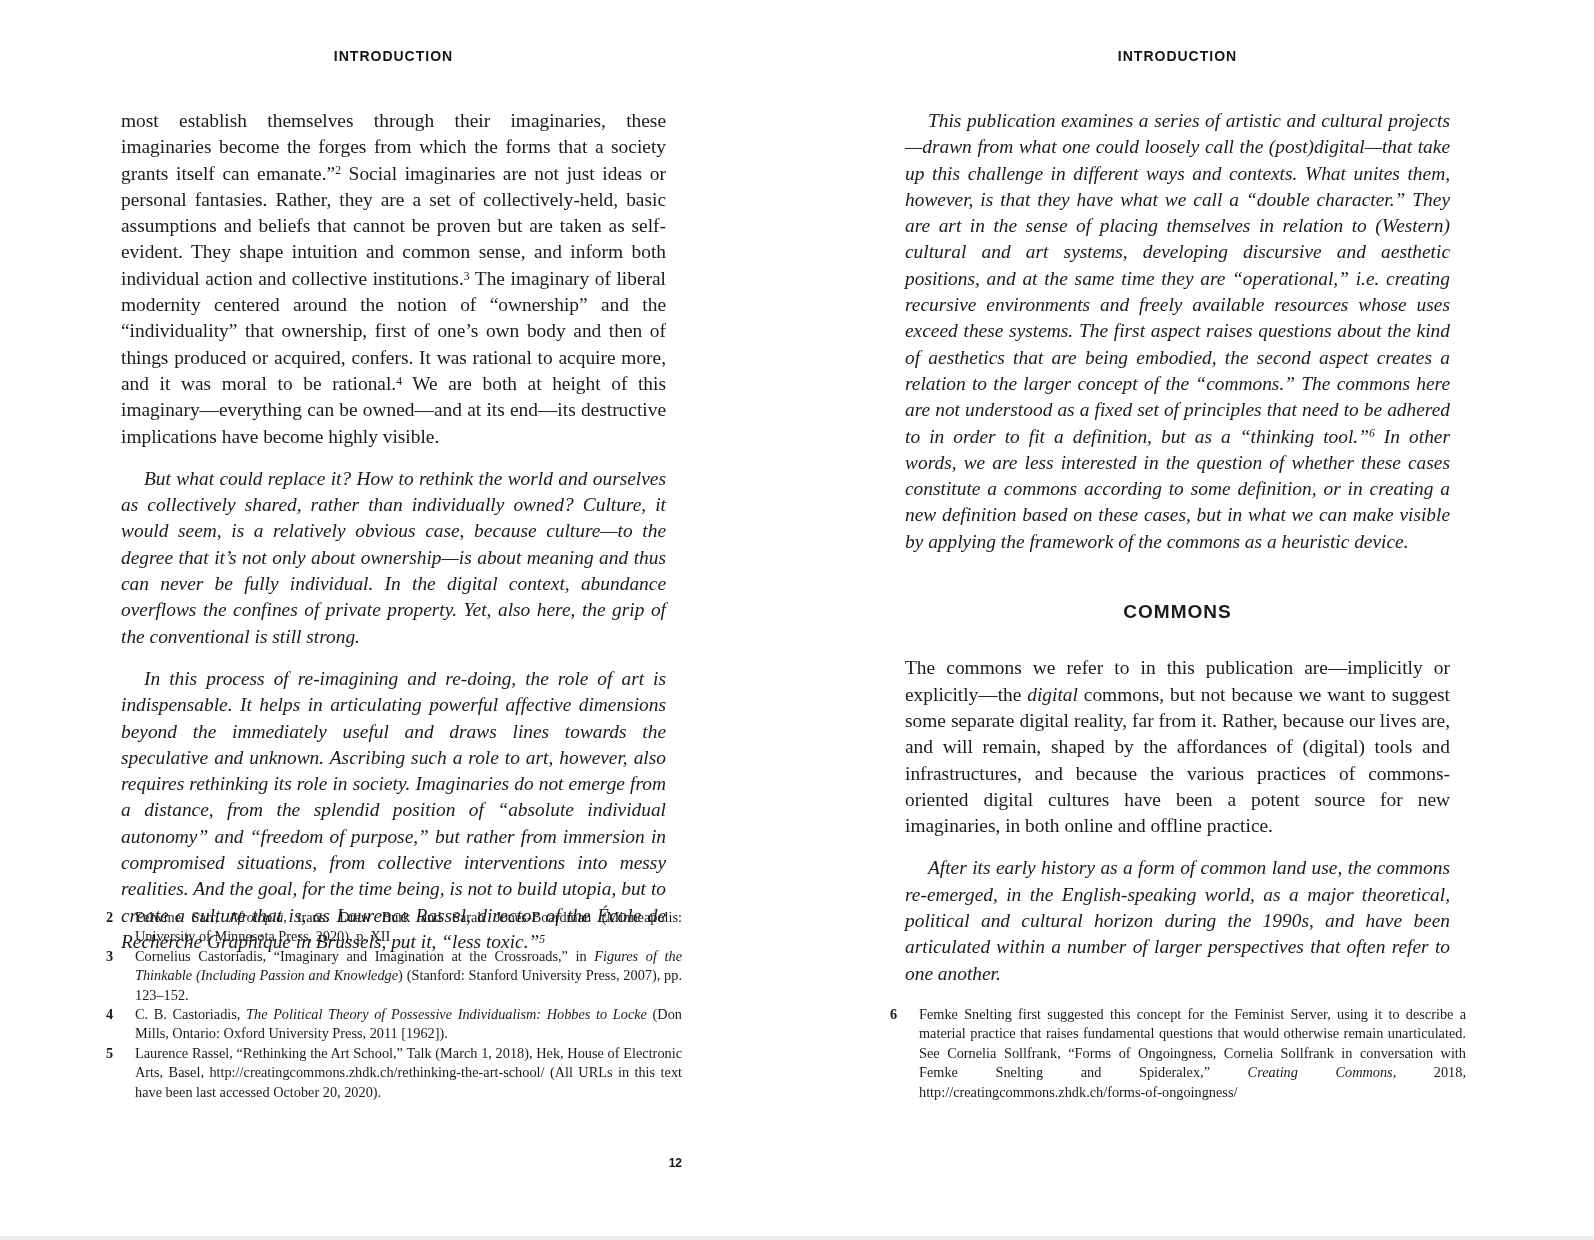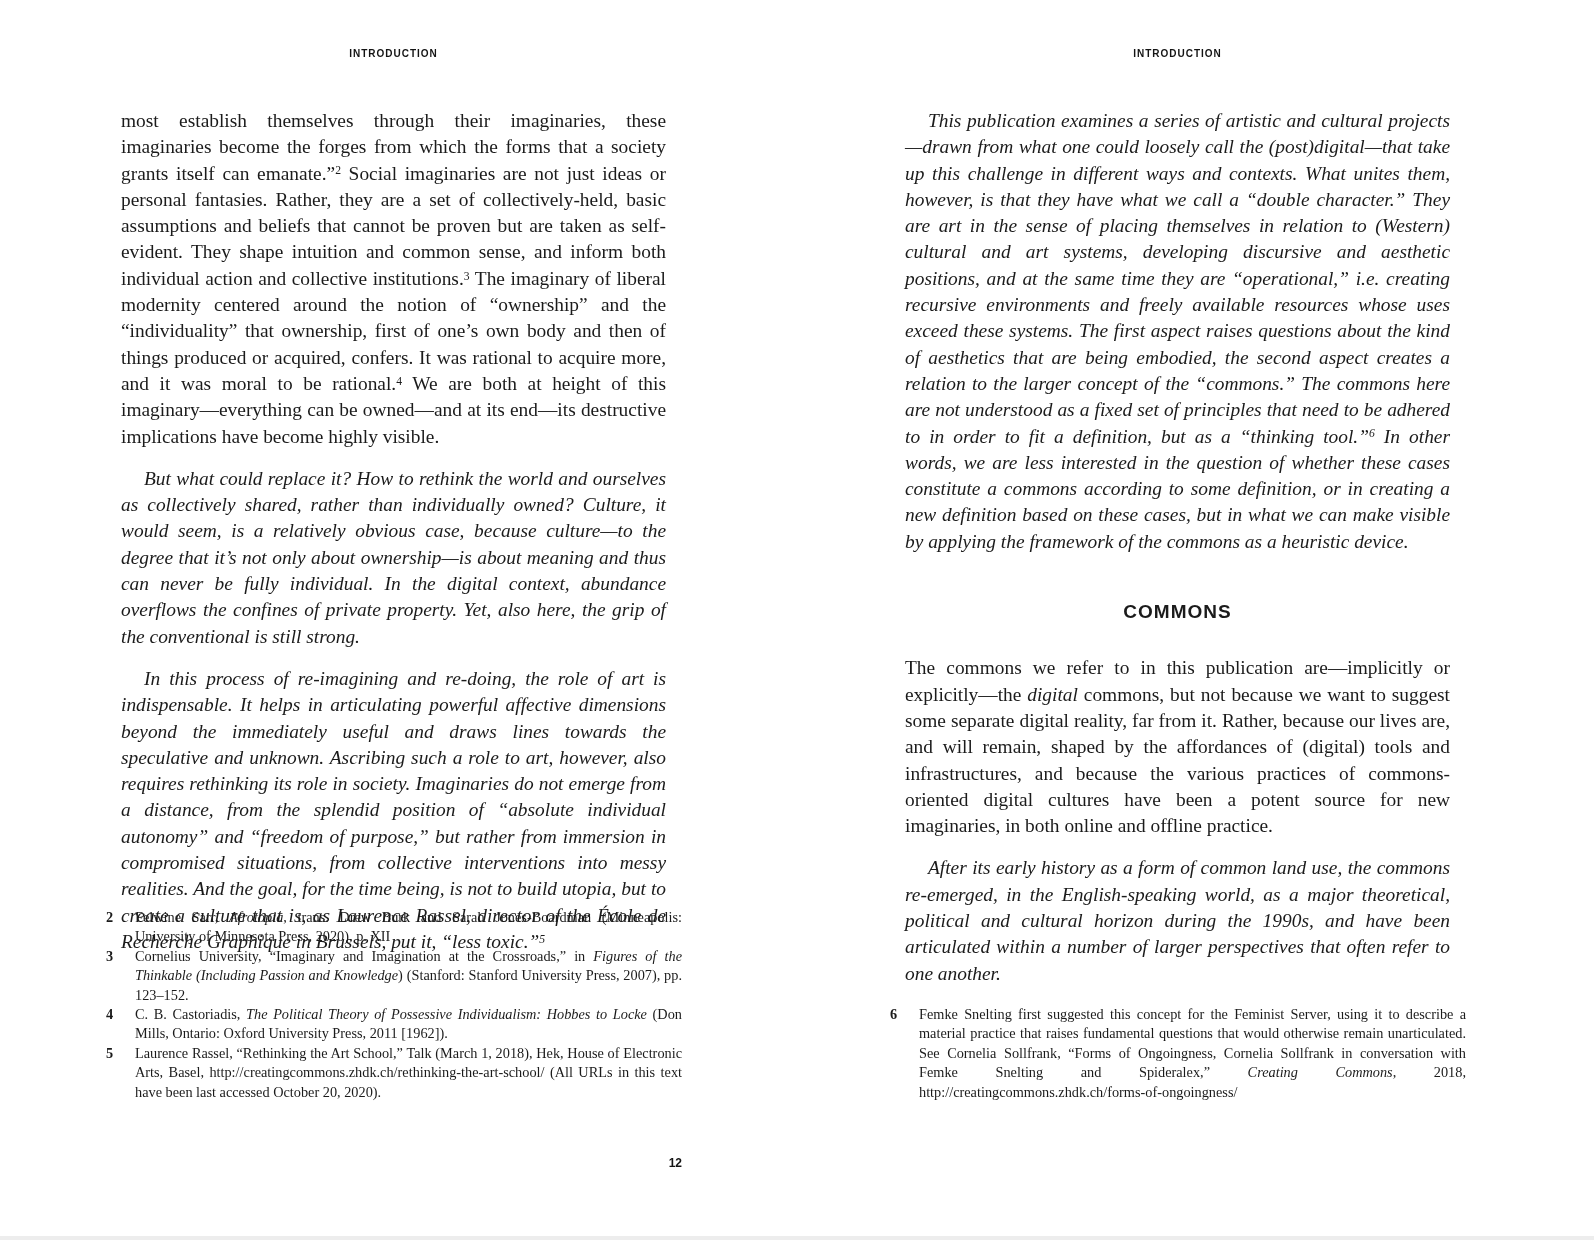--- a/index.html
+++ b/index.html
@@ -28,21 +28,21 @@
   .page-left  { left: 105px; }
   .page-right { left: 889px; }
 
   .running-header {
     position: absolute;
     top: 48px;
     left: 0; right: 0;
     text-align: center;
     font-family: "Liberation Sans", sans-serif;
     font-weight: bold;
-    font-size: 10px;
+    font-size: 14px;
     letter-spacing: 1px;
     color: #141414;
   }
   .body-text {
     position: absolute;
     top: 92px;
     left: 0; right: 0;
     font-size: 19.4px;
     line-height: 26.3px;
     text-align: justify;
@@ -102,21 +102,21 @@
 
   <section class="page page-left">
     <div class="running-header">INTRODUCTION</div>
     <div class="body-text">
         <p class="para"><span>most establish themselves through their imaginaries, these imaginaries become the forges from which the forms that a society grants itself can emanate.”</span><sup>2</sup><span> Social imaginaries are not just ideas or personal fantasies. Rather, they are a set of collectively-held, basic assumptions and beliefs that cannot be proven but are taken as self-evident. They shape intuition and common sense, and inform both individual action and collective institutions.</span><sup>3</sup><span> The imaginary of liberal modernity centered around the notion of “ownership” and the “individuality” that ownership, first of one’s own body and then of things produced or acquired, confers. It was rational to acquire more, and it was moral to be rational.</span><sup>4</sup><span> We are both at height of this imaginary—everything can be owned—and at its end—its destructive implications have become highly visible.</span></p>
         <p class="para indent"><span>But what could replace it? How to rethink the world and ourselves as collectively shared, rather than individually owned? Culture, it would seem, is a relatively obvious case, because culture—to the degree that it’s not only about ownership—is about meaning and thus can never be fully individual. In the digital context, abundance overflows the confines of private property. Yet, also here, the grip of the conventional is still strong.</span></p>
         <p class="para indent"><span>In this process of re-imagining and re-doing, the role of art is indispensable. It helps in articulating powerful affective dimensions beyond the immediately useful and draws lines towards the speculative and unknown. Ascribing such a role to art, however, also requires rethinking its role in society. Imaginaries do not emerge from a distance, from the splendid position of “absolute individual autonomy” and “freedom of purpose,” but rather from immersion in compromised situations, from collective interventions into messy realities. And the goal, for the time being, is not to build utopia, but to create a culture that is, as Laurence Rassel, director of the École de Recherche Graphique in Brussels, put it, “less toxic.”</span><sup>5</sup></p>
       </div>
     <div class="footnotes">
         <div class="footnote"><span class="fn-num">2</span><span class="fn-text"><span>Felwine Sarr, </span><i>Afrotopia</i><span>, trans. Drew Burk and Sarah Jones-Boardman (Minneapolis: University of Minnesota Press, 2020), p. XII</span></span></div>
-        <div class="footnote"><span class="fn-num">3</span><span class="fn-text"><span>Cornelius University, “Imaginary and Imagination at the Crossroads,” in </span><i>Figures of the Thinkable (Including Passion and Knowledge</i><span>) (Stanford: Stanford University Press, 2007), pp. 123–152.</span></span></div>
+        <div class="footnote"><span class="fn-num">3</span><span class="fn-text"><span>Cornelius Castoriadis, “Imaginary and Imagination at the Crossroads,” in </span><i>Figures of the Thinkable (Including Passion and Knowledge</i><span>) (Stanford: Stanford University Press, 2007), pp. 123–152.</span></span></div>
         <div class="footnote"><span class="fn-num">4</span><span class="fn-text"><span>C. B. Castoriadis, </span><i>The Political Theory of Possessive Individualism: Hobbes to Locke</i><span> (Don Mills, Ontario: Oxford University Press, 2011 [1962]).</span></span></div>
         <div class="footnote"><span class="fn-num">5</span><span class="fn-text"><span>Laurence Rassel, “Rethinking the Art School,” Talk (March 1, 2018), Hek, House of Electronic Arts, Basel, http://creatingcommons.zhdk.ch/rethinking-the-art-school/ (All URLs in this text have been last accessed October 20, 2020).</span></span></div>
       </div>
     <div class="page-number">12</div>
   </section>
 
   <section class="page page-right">
     <div class="running-header">INTRODUCTION</div>
     <div class="body-text">
         <p class="para indent"><span>This publication examines a series of artistic and cultural projects—drawn from what one could loosely call the (post)digital—that take up this challenge in different ways and contexts. What unites them, however, is that they have what we call a “double character.” They are art in the sense of placing themselves in relation to (Western) cultural and art systems, developing discursive and aesthetic positions, and at the same time they are “operational,” i.e. creating recursive environments and freely available resources whose uses exceed these systems. The first aspect raises questions about the kind of aesthetics that are being embodied, the second aspect creates a relation to the larger concept of the “commons.” The commons here are not understood as a fixed set of principles that need to be adhered to in order to fit a definition, but as a “thinking tool.”</span><sup>6</sup><span> In other words, we are less interested in the question of whether these cases constitute a commons according to some definition, or in creating a new definition based on these cases, but in what we can make visible by applying the framework of the commons as a heuristic device.</span></p>

